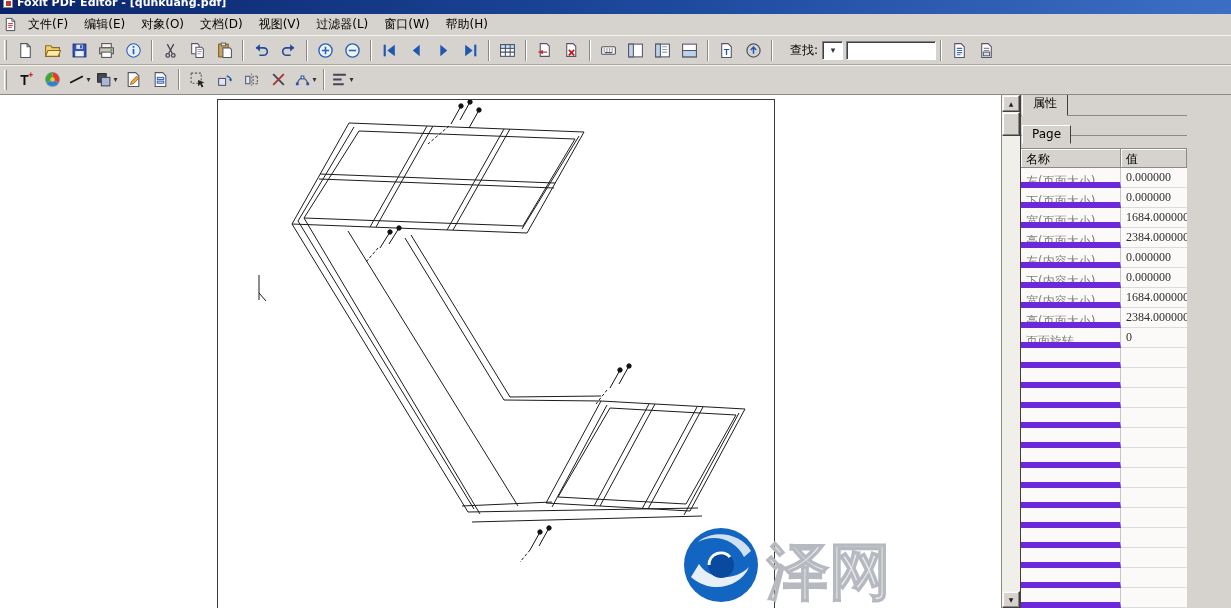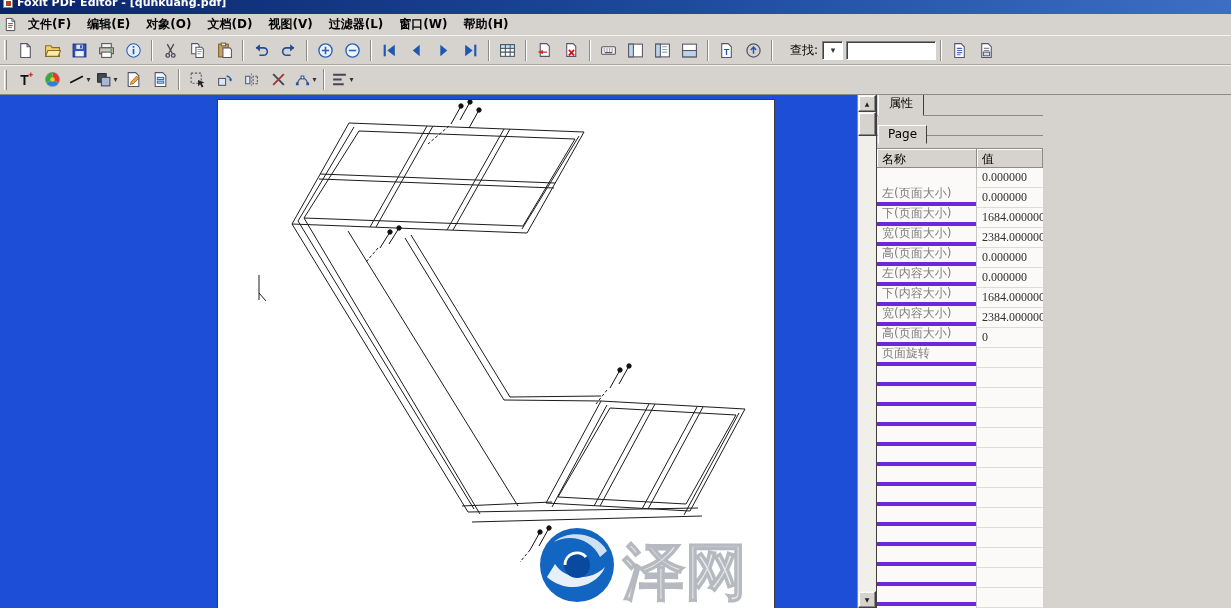--- a/index.html
+++ b/index.html
@@ -8,42 +8,42 @@
   .window { width:1231px; height:608px; display:flex; flex-direction:column; }
 
   
   .titlebar { height:14px; background:linear-gradient(90deg,#0a246a,#1e4a9e 55%,#3c6fc4); overflow:hidden; display:flex; align-items:flex-start; gap:4px; padding:0 3px; }
   .titlebar .tb-inner { display:flex; gap:4px; margin-top:-4px; align-items:center; }
   .title-text { color:#fff; font-weight:bold; font-size:11px; white-space:nowrap; }
   .title-icon { width:10px; height:10px; background:#fff; border:1px solid #888; position:relative; flex:0 0 auto; }
   .title-icon::after { content:""; position:absolute; left:2px; top:2px; width:5px; height:5px; background:#c0392b; }
 
   
-  .menubar { height:21px; background:#d6d3ce; display:flex; align-items:center; padding-left:3px;font-weight:bold; }
+  .menubar { height:21px; background:#d6d3ce; display:flex; align-items:center; padding-left:3px; }
   .doc-icon { display:flex; align-items:center; margin-right:2px; }
   .menu-items { display:flex; align-items:center; }
   .menu-item { padding:2px 8px; white-space:nowrap; cursor:default; }
 
   
   .toolbar { background:#d6d3ce; display:flex; align-items:center; padding-left:2px; border-top:1px solid #f4f3f0; }
   #toolbar1 { height:29px; }
   #toolbar2 { height:30px; border-top:1px solid #a9a69e; box-shadow:inset 0 1px 0 #f4f3f0; }
   .grip { width:3px; height:20px; border-left:1px solid #fff; border-right:1px solid #8c8a84; margin:0 5px 0 2px; flex:0 0 auto; }
   .tbtn { width:27px; height:25px; background:transparent; border:1px solid transparent; display:flex; align-items:center; justify-content:center; gap:0; flex:0 0 auto; cursor:default; }
   .ticon { display:flex; }
   .dd { font-size:8px; color:#333; margin-left:1px; }
   .tb-sep { width:2px; height:21px; border-left:1px solid #8c8a84; border-right:1px solid #fff; margin:0 4px; flex:0 0 auto; }
   .find-label { margin:0 4px 0 13px; white-space:nowrap; }
   .find-combo { width:21px; height:19px; background:#fff; border:1px solid; border-color:#808080 #fff #fff #808080; box-shadow:inset 1px 1px 0 #404040; display:flex; align-items:center; justify-content:center; cursor:default; }
   .find-combo .dd { font-size:9px; }
   .find-input { width:90px; height:19px; margin-left:3px; background:#fff; border:1px solid; border-color:#808080 #fff #fff #808080; box-shadow:inset 1px 1px 0 #404040; font-size:12px; padding:0 3px; outline:none; }
 
   
   .main { flex:1; min-height:0; display:flex; border-top:1px solid #8c8a84; }
-  .canvas { position:relative; width:857px; background:#1d4ed8; overflow:hidden; }
+  .canvas { position:relative; width:1001px; background:#ffffff; overflow:hidden; }
   .page { position:absolute; left:217px; top:4px; width:558px; height:520px; background:#fff; border:1px solid #3a3a3a; }
   .page svg { width:100%; height:100%; display:block; }
   .watermark { position:absolute; right:22px; bottom:-6px; pointer-events:none; }
 
   
   .vscroll { width:19px; background:#f1efe9; display:flex; flex-direction:column; border-left:1px solid #8c8a84; }
   .sb-btn { height:17px; flex:0 0 auto; background:#d6d3ce; border:1px solid; border-color:#f4f3f0 #404040 #404040 #f4f3f0; box-shadow:inset -1px -1px 0 #8c8a84, inset 1px 1px 0 #fff; font-size:6px; display:flex; align-items:center; justify-content:center; color:#222; cursor:default; }
   .sb-thumb { height:24px; flex:0 0 auto; background:#d6d3ce; border:1px solid; border-color:#f4f3f0 #404040 #404040 #f4f3f0; box-shadow:inset -1px -1px 0 #8c8a84, inset 1px 1px 0 #fff; }
   .sb-track { flex:1; }
 
@@ -52,21 +52,21 @@
   .props-tabrow { height:21px; display:flex; align-items:flex-end; border-bottom:1px solid #8c8a84; padding-left:1px; }
   .props-tab { padding:2px 10px 3px; background:#d6d3ce; border:1px solid; border-color:#fff #404040 #d6d3ce #fff; position:relative; top:1px; cursor:default; }
   .page-tabrow { height:20px; display:flex; align-items:flex-end; border-bottom:1px solid #8c8a84; padding-left:1px; }
   .page-tab { padding:1px 9px 2px; background:#d6d3ce; border:1px solid; border-color:#fff #404040 #d6d3ce #fff; position:relative; top:9px; cursor:default; }
   .prop-table { flex:1; display:flex; flex-direction:column; margin-top:12px; background:#fbfaf8; border-top:1px solid #8c8a84; overflow:hidden; }
   .prop-head { display:flex; height:19px; flex:0 0 auto; }
   .prop-head span { background:#d6d3ce; padding:2px 5px; border-right:1px solid #8c8a84; border-bottom:1px solid #8c8a84; box-shadow:inset 1px 1px 0 #fff; white-space:nowrap; overflow:hidden; cursor:default; }
   .prop-head .h-name { flex:0 0 100px; }
   .prop-head .h-val { flex:1; }
   .prow { display:flex; height:20px; flex:0 0 auto; background:#fbfaf8; }
-  .prow .pname { flex:0 0 100px; padding:17px 5px; color:#7d7d7d; border-right:1px solid #c9c7c1; border-bottom:4px solid #6d28d9; white-space:nowrap; overflow:hidden; }
+  .prow .pname { flex:0 0 100px; padding:5px 5px; color:#7d7d7d; border-right:1px solid #c9c7c1; border-bottom:6px solid #6d28d9; white-space:nowrap; overflow:hidden; }
   .prow .pval { flex:1; padding:2px 5px; color:#2e2e2e; border-bottom:1px solid #dedcd6; white-space:nowrap; overflow:hidden;font-family:Liberation Serif, serif; }
 </style>
 </head>
 <body>
 
 <div class="window">
 
   <div class="titlebar">
     <div class="tb-inner">
       <span class="title-icon"></span>

